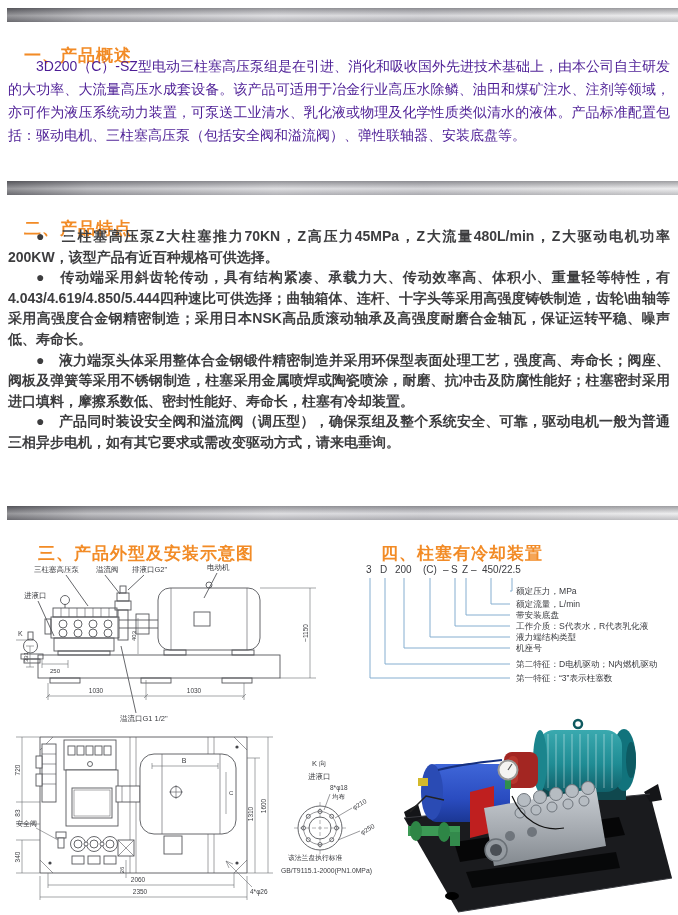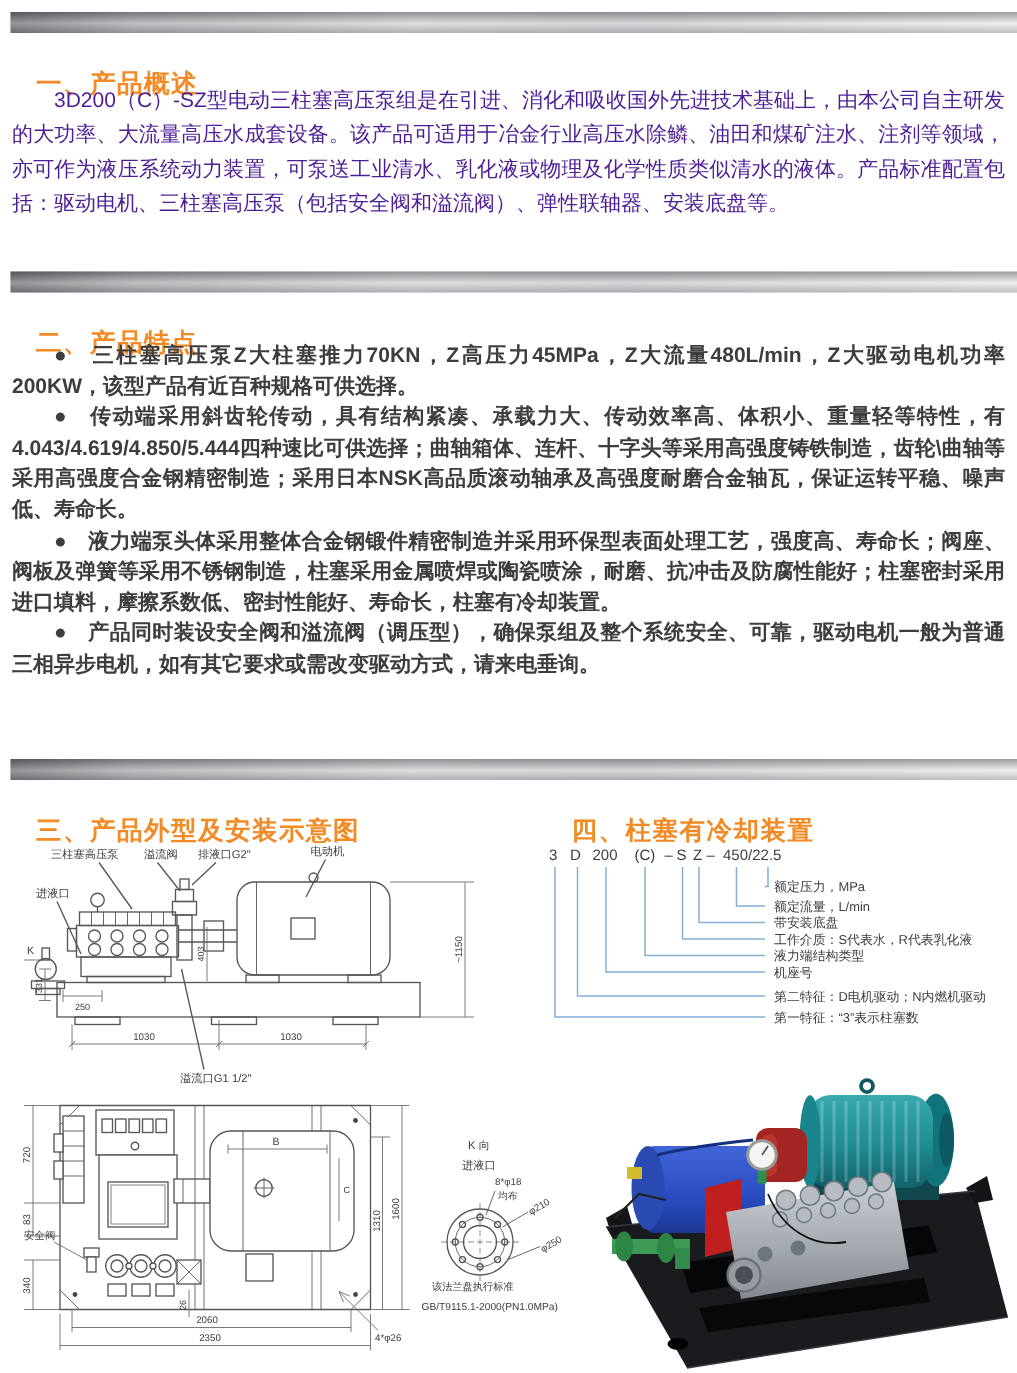--- a/index.html
+++ b/index.html
@@ -12,21 +12,21 @@
     position:absolute;left:7px;right:0;height:14px;
     background:
       linear-gradient(180deg, rgba(40,40,46,.38) 0%, rgba(255,255,255,.28) 55%, rgba(90,90,96,.28) 100%),
       linear-gradient(90deg,#6e6e73 0%,#a6a6ab 12%,#d2d2d6 40%,#c8c8cd 62%,#d9d9db 82%,#e7e7e9 100%);
   }
   .bar1{top:8px;} .bar2{top:181px;} .bar3{top:506px;}
   h2.sec{
     position:absolute;margin:16px;color:#F28B26;font-size:17px;font-weight:bold;letter-spacing:1px;
   }
   .sec1{top:28px;left:8px;} .sec2{top:201px;left:8px;}
-  .sec3{top:526px;left:8px;} .sec4{top:526px;left:365px;}
+  .sec3{top:526px;left:22px;} .sec4{top:526px;left:365px;}
   .para{
     position:absolute;top:55px;left:8px;width:662px;margin:0;
     font-size:14px;font-weight:normal;color:#4c1d95;line-height:23px;text-indent:2em;
     text-align:justify;
   }
   .features{position:absolute;top:226px;left:8px;width:662px;}
   .features p{
     margin:0;font-size:14px;font-weight:bold;color:#3d3d3f;line-height:20.6px;text-indent:2em;
     text-align:justify;
   }

